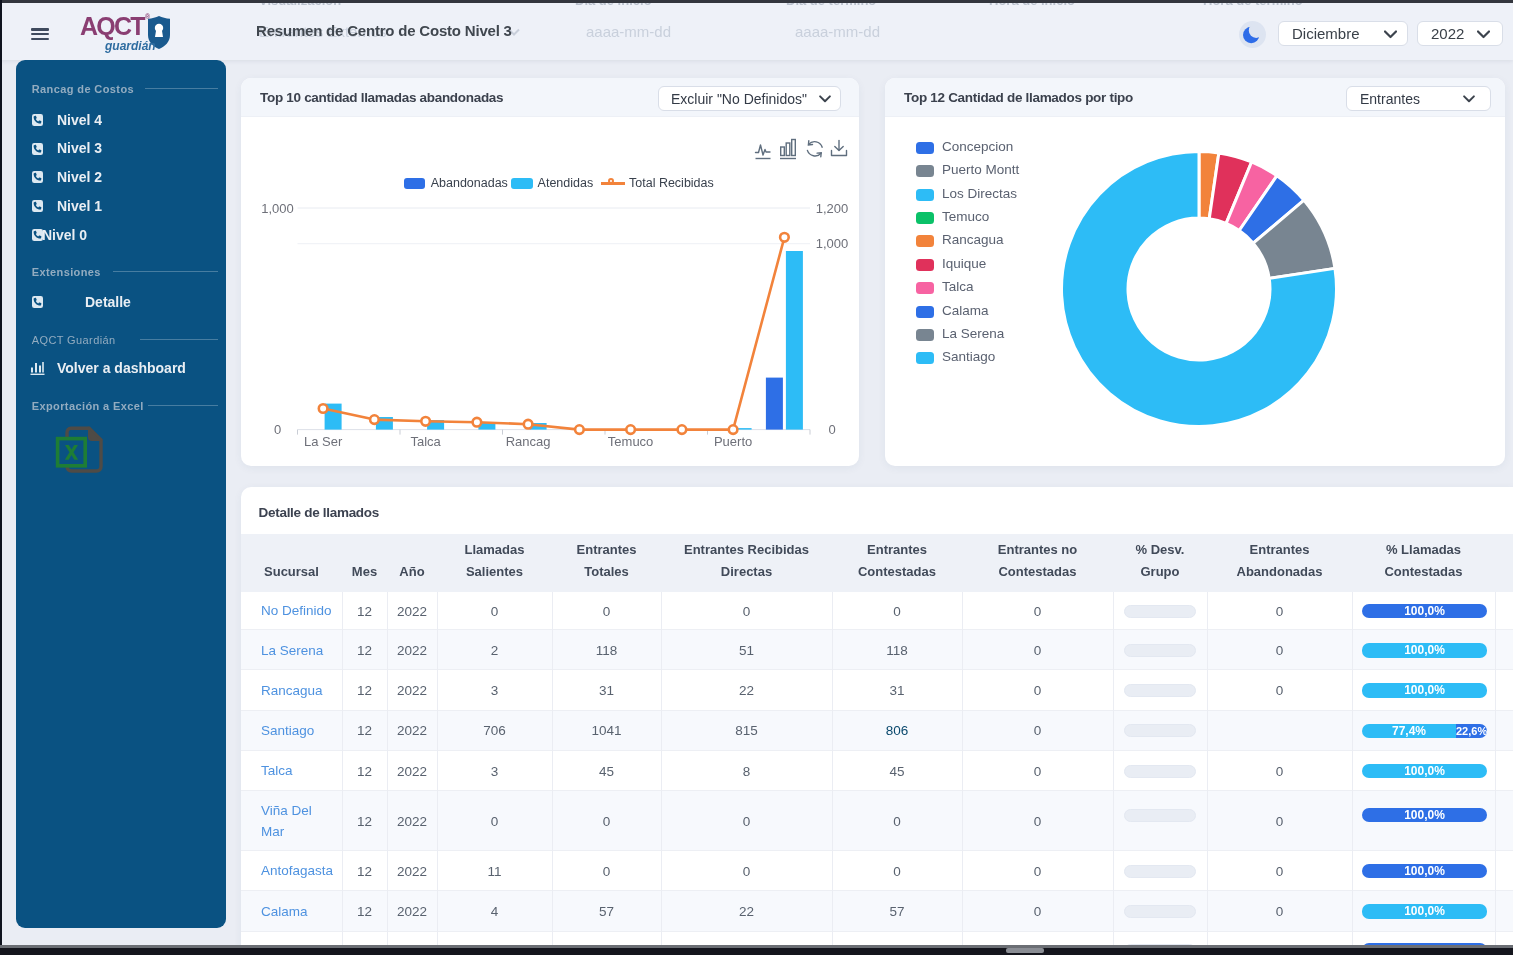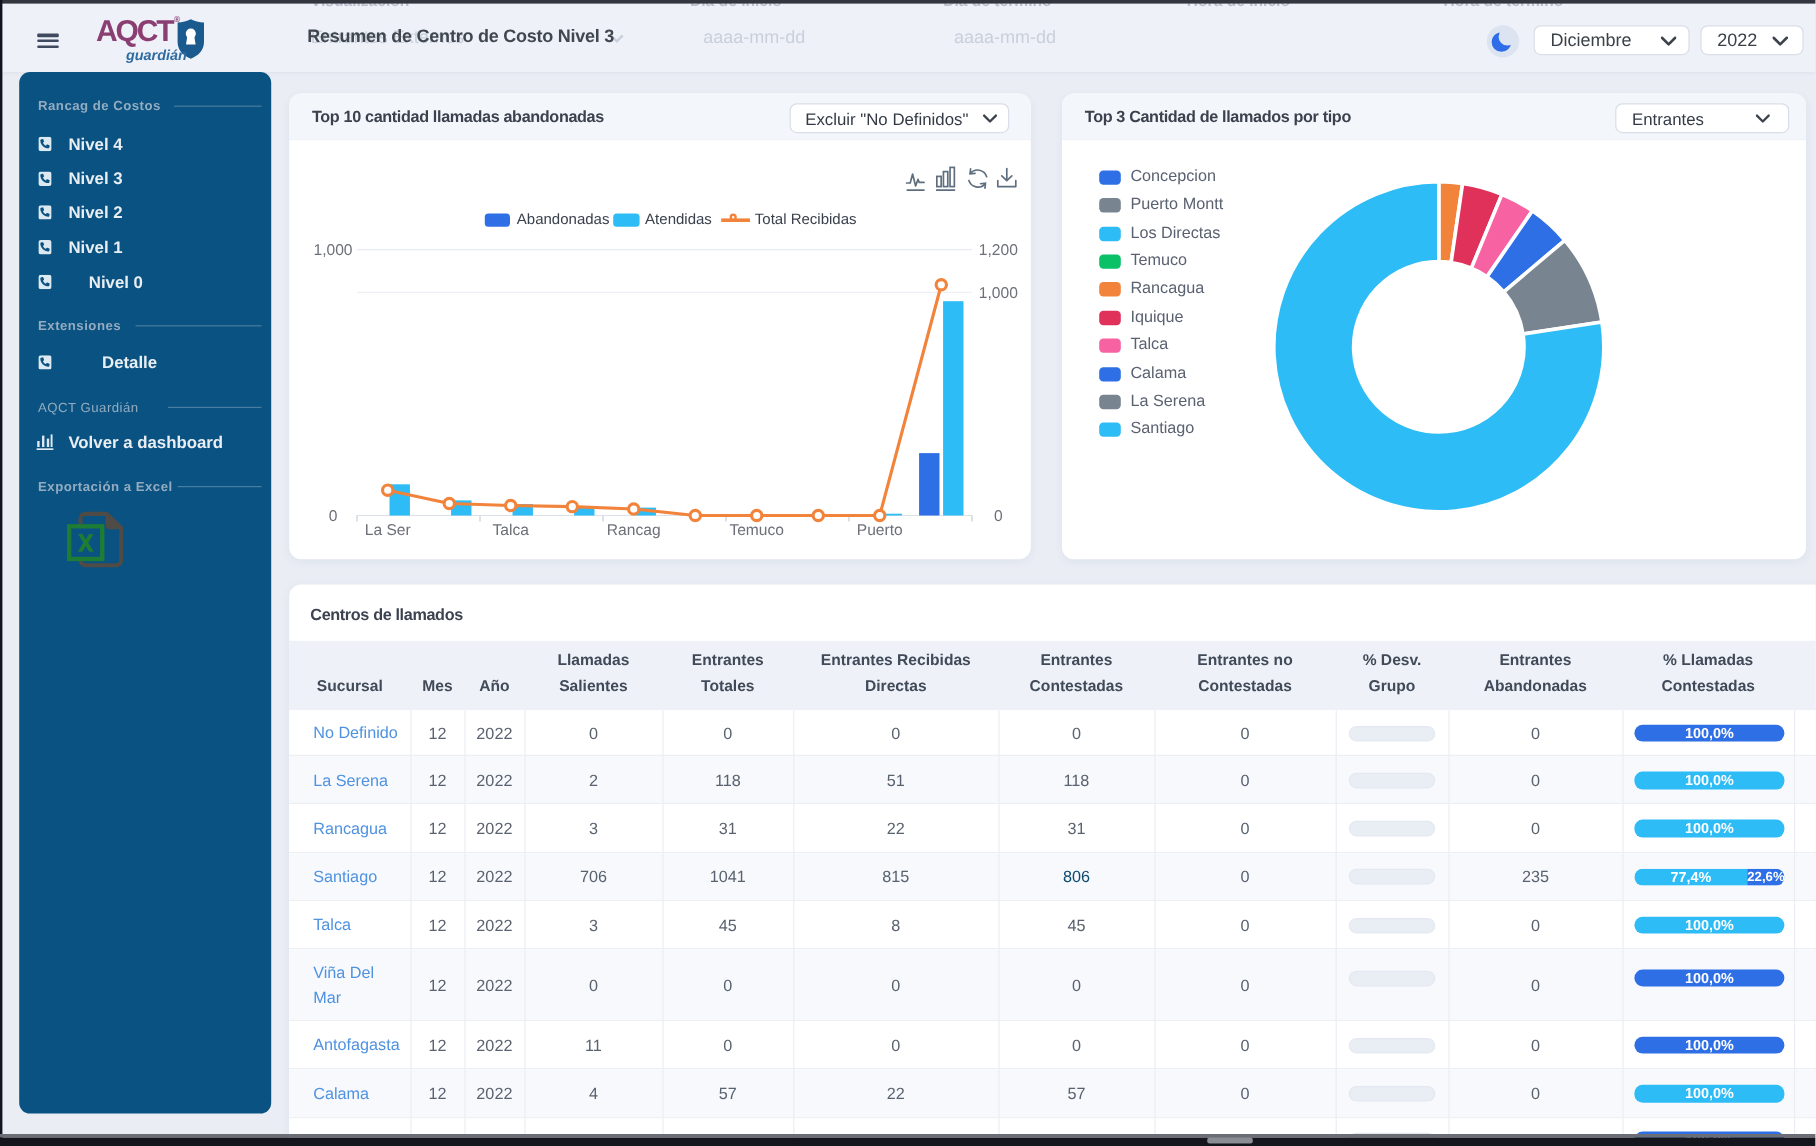--- a/index.html
+++ b/index.html
@@ -83,21 +83,21 @@
 <div style="position:absolute;left:41px;top:109.1px;font-size:14px;font-weight:bold;color:#e9eef3;">Nivel 2</div>
 <svg style="position:absolute;left:15.8px;top:140px;" width="11" height="12" viewBox="0 0 11 12">
       <rect x="0" y="0" width="11" height="12" rx="2.2" fill="#dde9f1"></rect>
       <path transform="translate(1.6,1.8) scale(0.0152)" d="M164.9 24.6c-7.7-18.6-28-28.5-47.4-23.2l-88 24C12.1 30.2 0 46 0 64C0 311.4 200.6 512 448 512c18 0 33.8-12.1 38.6-29.5l24-88c5.3-19.4-4.6-39.7-23.2-47.4l-96-40c-16.3-6.8-35.2-2.1-46.3 11.6L304.7 368C234.3 334.7 177.3 277.7 144 207.3L191.3 167c13.7-11.2 18.4-30 11.6-46.3l-40-96z" fill="#0a5282"></path>
     </svg>
 <div style="position:absolute;left:41px;top:137.9px;font-size:14px;font-weight:bold;color:#e9eef3;">Nivel 1</div>
 <svg style="position:absolute;left:15.8px;top:169px;" width="11" height="12" viewBox="0 0 11 12">
       <rect x="0" y="0" width="11" height="12" rx="2.2" fill="#dde9f1"></rect>
       <path transform="translate(1.6,1.8) scale(0.0152)" d="M164.9 24.6c-7.7-18.6-28-28.5-47.4-23.2l-88 24C12.1 30.2 0 46 0 64C0 311.4 200.6 512 448 512c18 0 33.8-12.1 38.6-29.5l24-88c5.3-19.4-4.6-39.7-23.2-47.4l-96-40c-16.3-6.8-35.2-2.1-46.3 11.6L304.7 368C234.3 334.7 177.3 277.7 144 207.3L191.3 167c13.7-11.2 18.4-30 11.6-46.3l-40-96z" fill="#0a5282"></path>
     </svg>
-<div style="position:absolute;left:58px;top:166.7px;font-size:14px;font-weight:bold;color:#e9eef3;">Nivel 0</div>
+<div style="position:absolute;left:26px;top:166.7px;font-size:14px;font-weight:bold;color:#e9eef3;">Nivel 0</div>
 <div style="position:absolute;left:15.7px;top:206px;font-size:11px;font-weight:bold;color:#93acc0;letter-spacing:.4px;">Extensiones</div>
     <div style="position:absolute;left:97px;top:211px;right:8px;height:1px;background:rgba(255,255,255,.25);"></div>
 <svg style="position:absolute;left:15.8px;top:236px;" width="11" height="12" viewBox="0 0 11 12">
       <rect x="0" y="0" width="11" height="12" rx="2.2" fill="#dde9f1"></rect>
       <path transform="translate(1.6,1.8) scale(0.0152)" d="M164.9 24.6c-7.7-18.6-28-28.5-47.4-23.2l-88 24C12.1 30.2 0 46 0 64C0 311.4 200.6 512 448 512c18 0 33.8-12.1 38.6-29.5l24-88c5.3-19.4-4.6-39.7-23.2-47.4l-96-40c-16.3-6.8-35.2-2.1-46.3 11.6L304.7 368C234.3 334.7 177.3 277.7 144 207.3L191.3 167c13.7-11.2 18.4-30 11.6-46.3l-40-96z" fill="#0a5282"></path>
     </svg>
 <div style="position:absolute;left:41px;top:234.2px;font-size:14px;font-weight:bold;color:#e9eef3;padding-left:28px;">Detalle</div>
 <div style="position:absolute;left:15.7px;top:274px;font-size:11px;font-weight:normal;color:#93acc0;letter-spacing:.4px;">AQCT Guardián</div>
     <div style="position:absolute;left:124px;top:279px;right:8px;height:1px;background:rgba(255,255,255,.25);"></div>
 <svg style="position:absolute;left:14px;top:300px;" width="15" height="15" viewBox="0 0 15 15" fill="#dde9f1">
@@ -195,21 +195,21 @@
 <circle cx="338.4" cy="351.6" r="4.3" fill="#ffffff" stroke="#f2833b" stroke-width="2.6"></circle>
 <circle cx="389.6" cy="351.6" r="4.3" fill="#ffffff" stroke="#f2833b" stroke-width="2.6"></circle>
 <circle cx="440.9" cy="351.6" r="4.3" fill="#ffffff" stroke="#f2833b" stroke-width="2.6"></circle>
 <circle cx="492.1" cy="351.6" r="4.3" fill="#ffffff" stroke="#f2833b" stroke-width="2.6"></circle>
 <circle cx="543.4" cy="159.3" r="4.3" fill="#ffffff" stroke="#f2833b" stroke-width="2.6"></circle>
   </svg>
 </div>
 
 <div class="card" style="left:885px;top:78px;width:620px;height:388px;">
   <div class="cardhead"></div>
-  <div class="ctitle">Top 3 Cantidad de llamados por tipo</div>
+  <div class="ctitle">Top 12 Cantidad de llamados por tipo</div>
   <div class="sel" style="left:461px;top:8.4px;width:145px;height:25px;"></div>
   <div class="abs" style="left:475px;top:12.5px;font-size:14px;color:#333a46;">Entrantes</div>
   <svg class="abs" style="left:578px;top:17px;" width="12" height="8" viewBox="0 0 13 9">
       <path d="M1,1.5 L6.5,7 L12,1.5" stroke="#3c434d" stroke-width="2.2" fill="none" stroke-linecap="round" stroke-linejoin="round"></path>
     </svg>
   <div style="position:absolute;left:31px;top:63.7px;width:18px;height:12px;border-radius:3.5px;background:#2e6fe6;"></div>
     <div style="position:absolute;left:57px;top:60.7px;font-size:13.5px;color:#5a6170;">Concepcion</div>
 <div style="position:absolute;left:31px;top:87.1px;width:18px;height:12px;border-radius:3.5px;background:#788591;"></div>
     <div style="position:absolute;left:57px;top:84.1px;font-size:13.5px;color:#5a6170;">Puerto Montt</div>
 <div style="position:absolute;left:31px;top:110.5px;width:18px;height:12px;border-radius:3.5px;background:#2dbcf6;"></div>
@@ -232,21 +232,21 @@
     <path d="M314.00,73.50 A137.5,137.5 0 0 1 333.84,74.94 L324.25,140.74 A71,71 0 0 0 314.00,140.00 Z" fill="#f2833b" stroke="#ffffff" stroke-width="3" stroke-linejoin="round"></path>
 <path d="M333.84,74.94 A137.5,137.5 0 0 1 366.58,83.95 L341.15,145.40 A71,71 0 0 0 324.25,140.74 Z" fill="#e0315b" stroke="#ffffff" stroke-width="3" stroke-linejoin="round"></path>
 <path d="M366.58,83.95 A137.5,137.5 0 0 1 391.94,97.72 L354.24,152.51 A71,71 0 0 0 341.15,145.40 Z" fill="#f763a2" stroke="#ffffff" stroke-width="3" stroke-linejoin="round"></path>
 <path d="M391.94,97.72 A137.5,137.5 0 0 1 419.00,122.22 L368.22,165.16 A71,71 0 0 0 354.24,152.51 Z" fill="#2e6fe6" stroke="#ffffff" stroke-width="3" stroke-linejoin="round"></path>
 <path d="M419.00,122.22 A137.5,137.5 0 0 1 449.94,190.36 L384.20,200.34 A71,71 0 0 0 368.22,165.16 Z" fill="#788591" stroke="#ffffff" stroke-width="3" stroke-linejoin="round"></path>
 <path d="M449.94,190.36 A137.5,137.5 0 1 1 314.00,73.50 L314.00,140.00 A71,71 0 1 0 384.20,200.34 Z" fill="#2dbcf6" stroke="#ffffff" stroke-width="3" stroke-linejoin="round"></path>
   </svg>
 </div>
 
 <div class="card" style="left:241px;top:486.6px;width:1274px;height:470px;border-radius:10px 0 0 0;">
-  <div class="abs" style="left:17.6px;top:18px;font-size:13.5px;font-weight:bold;color:#3c4250;letter-spacing:-.3px;">Centros de llamados</div>
+  <div class="abs" style="left:17.6px;top:18px;font-size:13.5px;font-weight:bold;color:#3c4250;letter-spacing:-.3px;">Detalle de llamados</div>
   <div class="abs" style="left:0;top:47.9px;width:1274px;height:57.5px;background:#eef1f7;font-size:13px;font-weight:bold;color:#414a59;">
     <div style="position:absolute;left:0px;width:101px;bottom:9px;text-align:center;line-height:22px;">Sucursal</div>
 <div style="position:absolute;left:101px;width:45px;bottom:9px;text-align:center;line-height:22px;">Mes</div>
 <div style="position:absolute;left:146px;width:50px;bottom:9px;text-align:center;line-height:22px;">Año</div>
 <div style="position:absolute;left:196px;width:115px;bottom:9px;text-align:center;line-height:22px;">Llamadas<br>Salientes</div>
 <div style="position:absolute;left:311px;width:109px;bottom:9px;text-align:center;line-height:22px;">Entrantes<br>Totales</div>
 <div style="position:absolute;left:420px;width:171px;bottom:9px;text-align:center;line-height:22px;">Entrantes Recibidas<br>Directas</div>
 <div style="position:absolute;left:591px;width:130px;bottom:9px;text-align:center;line-height:22px;">Entrantes<br>Contestadas</div>
 <div style="position:absolute;left:721px;width:151px;bottom:9px;text-align:center;line-height:22px;">Entrantes no<br>Contestadas</div>
 <div style="position:absolute;left:872px;width:94px;bottom:9px;text-align:center;line-height:22px;">% Desv.<br>Grupo</div>
@@ -336,21 +336,20 @@
         <span style="line-height:21.5px;">Santiago</span>
       </div>
       <div style="position:absolute;left:101px;top:0;width:45px;height:40.1px;display:flex;align-items:center;justify-content:center;color:#59626f;">12</div>
       <div style="position:absolute;left:146px;top:0;width:50px;height:40.1px;display:flex;align-items:center;justify-content:center;color:#59626f;">2022</div>
       <div style="position:absolute;left:196px;top:0;width:115px;height:40.1px;display:flex;align-items:center;justify-content:center;color:#59626f;">706</div>
       <div style="position:absolute;left:311px;top:0;width:109px;height:40.1px;display:flex;align-items:center;justify-content:center;color:#59626f;">1041</div>
       <div style="position:absolute;left:420px;top:0;width:171px;height:40.1px;display:flex;align-items:center;justify-content:center;color:#59626f;">815</div>
       <div style="position:absolute;left:591px;top:0;width:130px;height:40.1px;display:flex;align-items:center;justify-content:center;color:#0c4a6e;">806</div>
       <div style="position:absolute;left:721px;top:0;width:151px;height:40.1px;display:flex;align-items:center;justify-content:center;color:#59626f;">0</div>
       <div style="position:absolute;left:883px;top:13.6px;width:72px;height:13px;background:#e9edf4;border:1px solid #e3e8f1;border-radius:7px;"></div>
-      <div style="position:absolute;left:966px;top:0;width:145px;height:40.1px;display:flex;align-items:center;justify-content:center;color:#59626f;">235</div>
       <div style="position:absolute;left:1121px;top:12.8px;width:125px;height:14.5px;border-radius:7px;overflow:hidden;display:flex;">
         <div style="width:94px;background:#2dbcf6;color:#fff;font-size:12px;font-weight:bold;text-align:center;line-height:14.5px;">77,4%</div>
         <div style="width:31px;background:#2e6fe6;color:#fff;font-size:11px;font-weight:bold;text-align:center;line-height:14.5px;">22,6%</div>
       </div>
       <div style="position:absolute;left:101px;top:0;width:1px;height:40.1px;background:#ebedf3;"></div>
       <div style="position:absolute;left:146px;top:0;width:1px;height:40.1px;background:#ebedf3;"></div>
       <div style="position:absolute;left:196px;top:0;width:1px;height:40.1px;background:#ebedf3;"></div>
       <div style="position:absolute;left:311px;top:0;width:1px;height:40.1px;background:#ebedf3;"></div>
       <div style="position:absolute;left:420px;top:0;width:1px;height:40.1px;background:#ebedf3;"></div>
       <div style="position:absolute;left:591px;top:0;width:1px;height:40.1px;background:#ebedf3;"></div>

